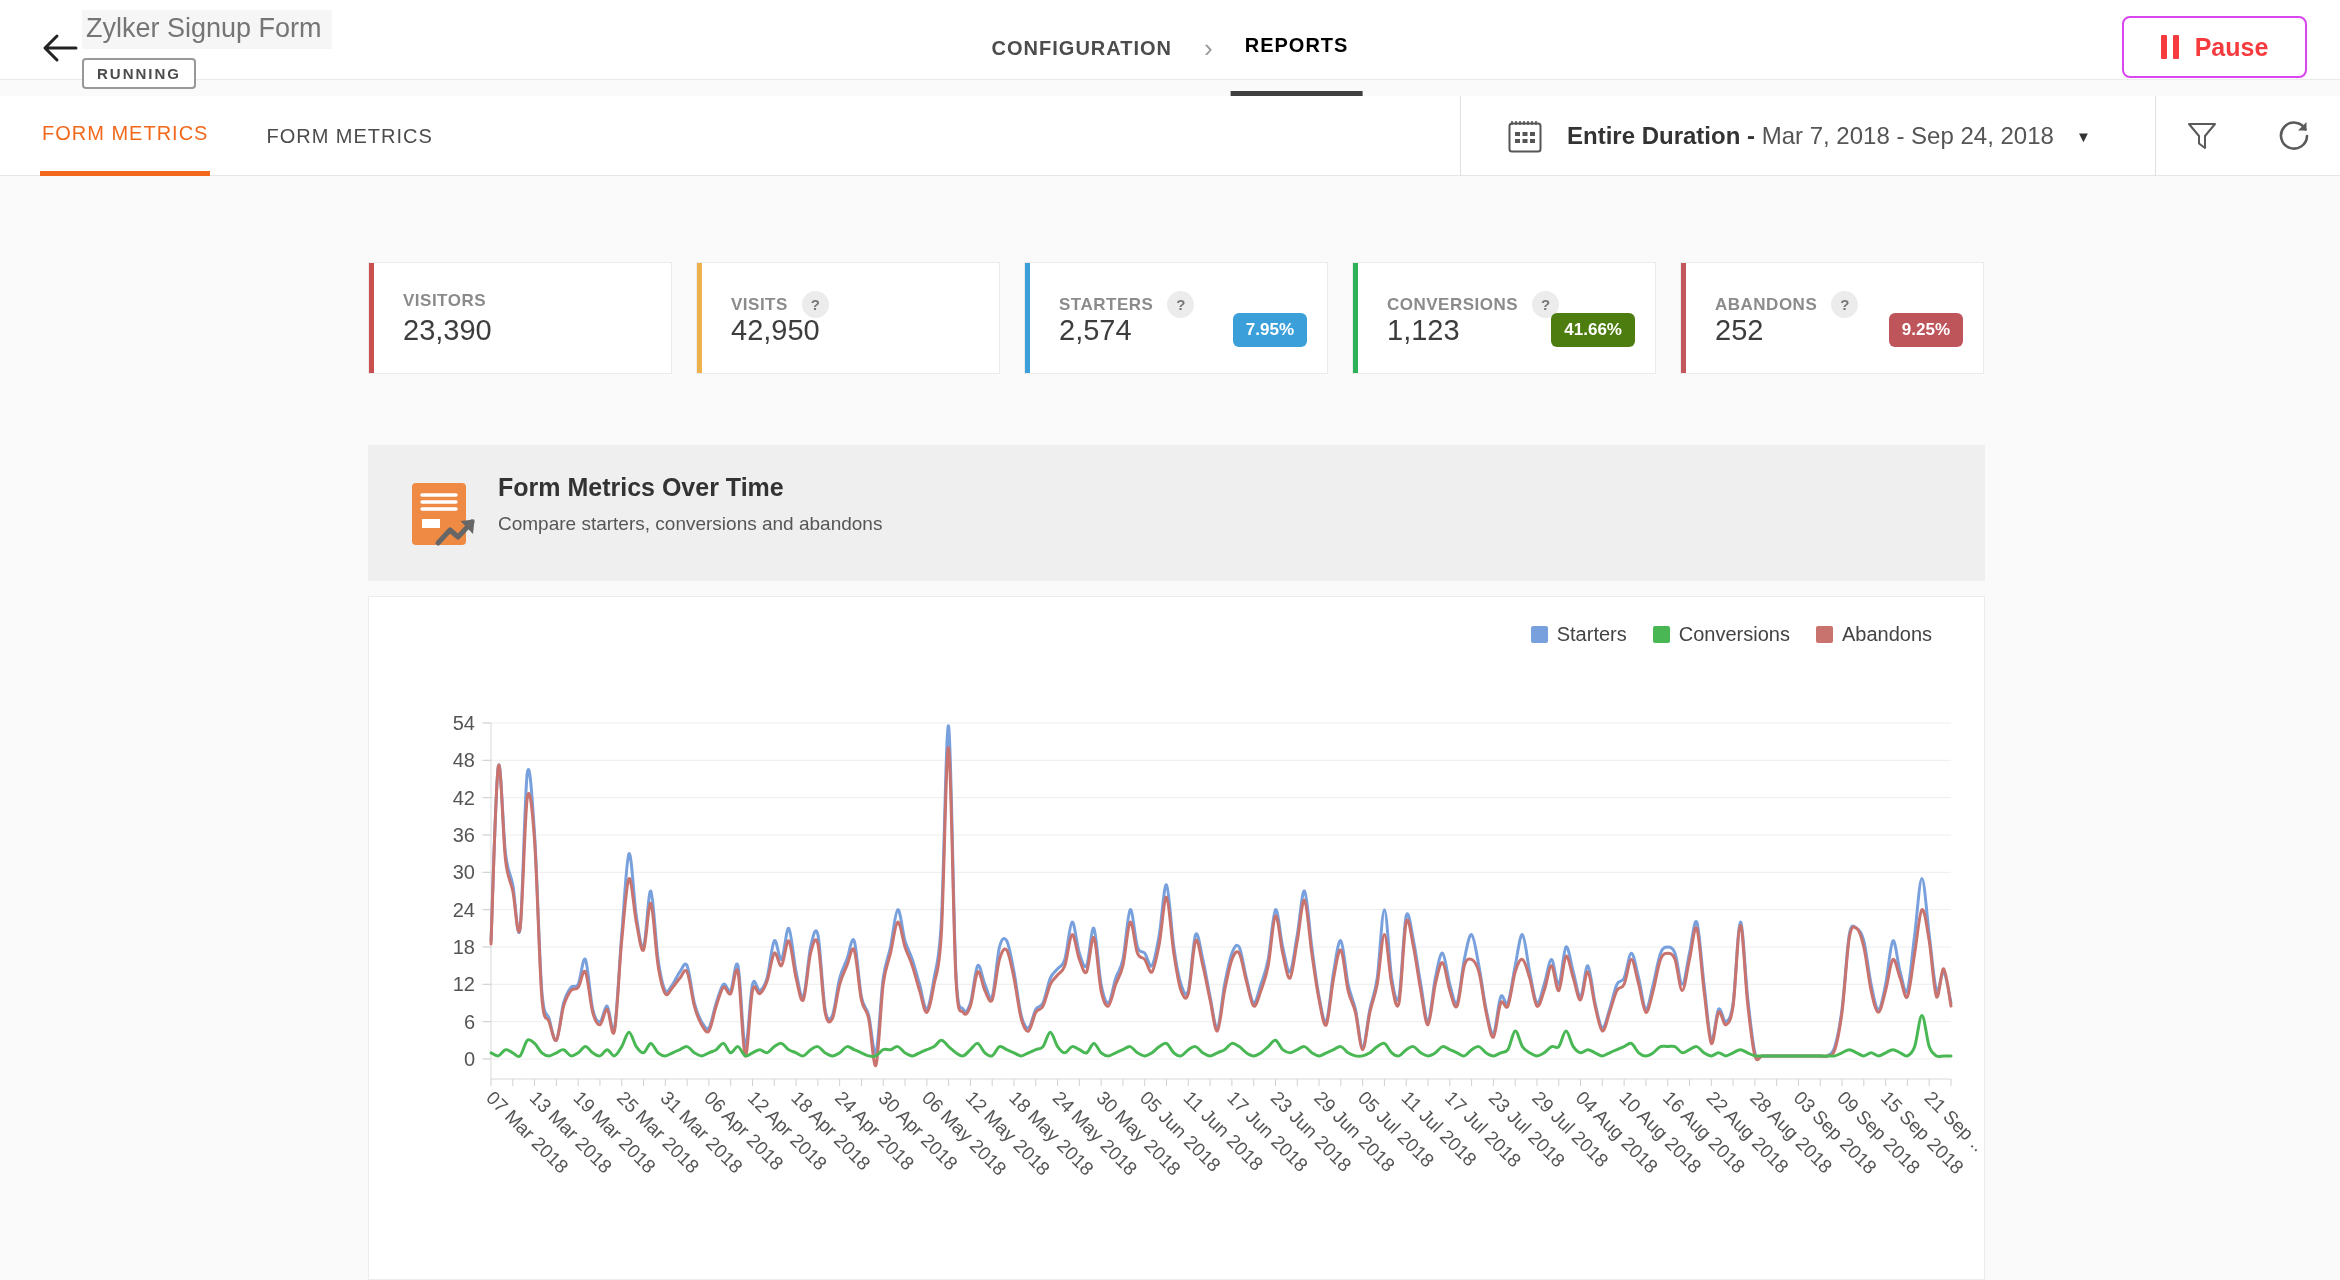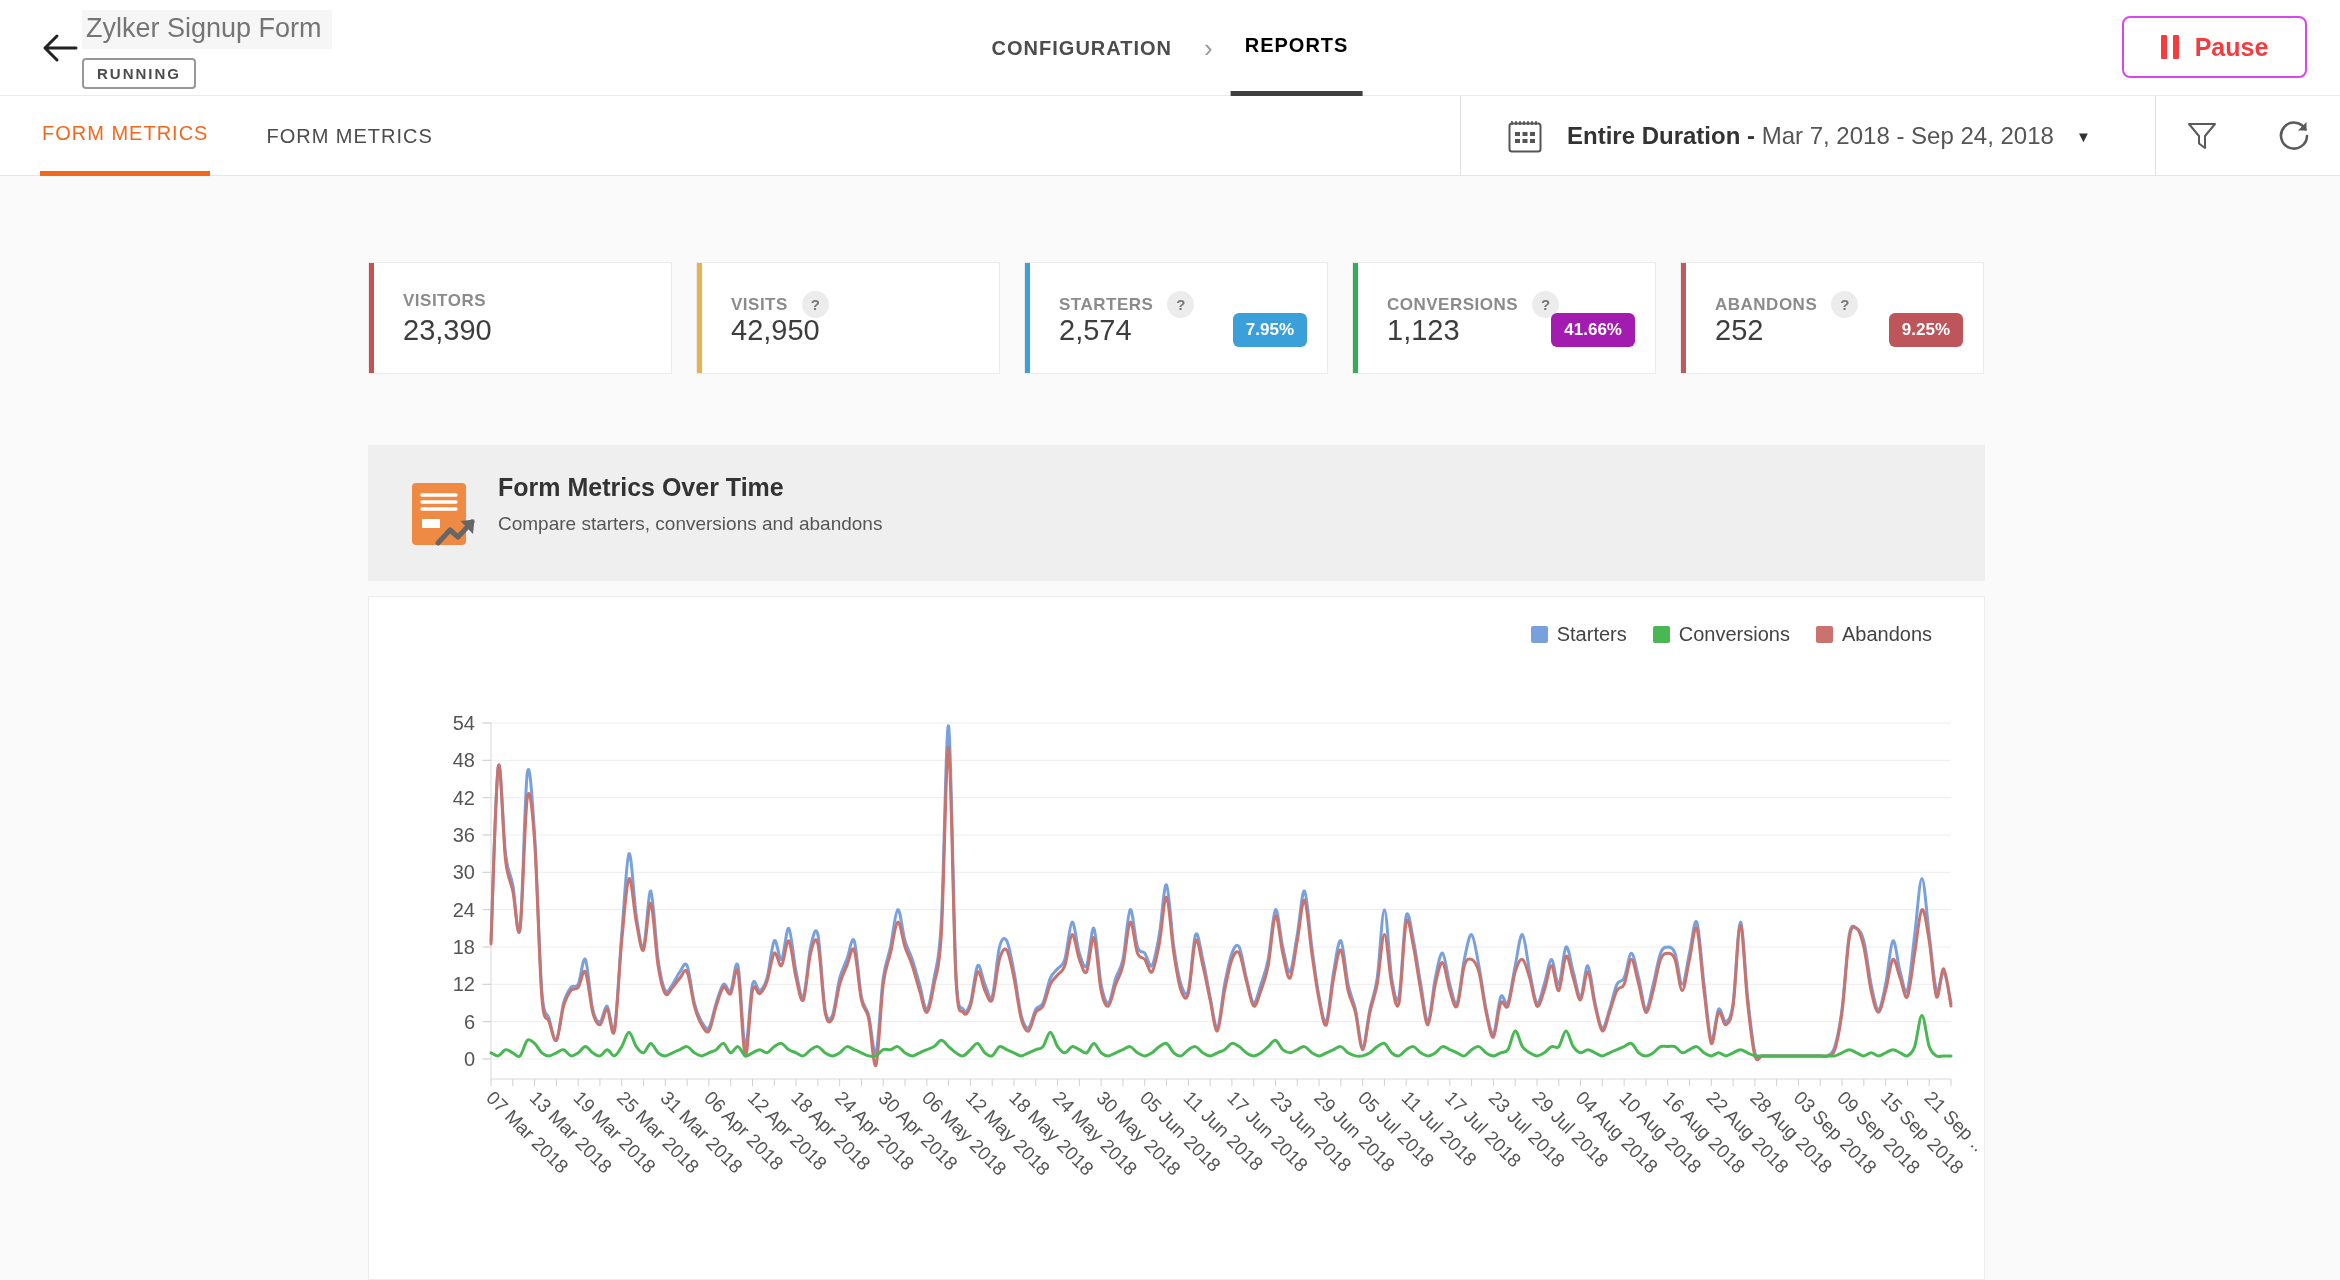--- a/index.html
+++ b/index.html
@@ -1,20 +1,20 @@
 <!DOCTYPE html>
 <html><head>
 <meta charset="utf-8">
 <style>
   * { margin:0; padding:0; box-sizing:border-box; }
   html,body { width:2340px; height:1280px; overflow:hidden; }
   body { font-family:"Liberation Sans", sans-serif; background:#fafafa; position:relative; color:#444; }
 
   
-  .top-header { position:absolute; left:0; top:0; width:2340px; height:96px; background:#fff; border-bottom:1px solid #eaeaea; z-index:5; }
+  .top-header { position:absolute; left:0; top:0; width:2340px; height:80px; background:#fff; border-bottom:1px solid #eaeaea; z-index:5; }
   .back-arrow { position:absolute; left:40px; top:30px; width:40px; height:36px; cursor:pointer; }
   .title-group { position:absolute; left:82px; top:10px; }
   .form-title { display:inline-block; font-size:27px; color:#757575; background:#f6f6f6; padding:3px 10px 5px 4px; }
   .status-badge { display:inline-block; margin-top:9px; border:2px solid #989898; border-radius:4px; color:#4c4c4c; font-size:15px; font-weight:bold; letter-spacing:2px; padding:5px 13px; background:#fff; }
   .breadcrumb { position:absolute; left:50%; transform:translateX(-50%); top:0; height:96px; display:flex; align-items:stretch; }
   .crumb { display:flex; align-items:center; font-size:20px; letter-spacing:1px; font-weight:bold; color:#4c4c4c; padding:0 14px; cursor:pointer; }
   .crumb-sep { display:flex; align-items:center; color:#9a9a9a; font-size:26px; padding:0 18px; font-weight:normal; }
   .crumb.active { color:#000000; border-bottom:5px solid #404040; }
   .pause-btn { position:absolute; right:33px; top:16px; width:185px; height:62px; border:2px solid #d946ef; border-radius:8px; background:#fff; display:flex; align-items:center; justify-content:center; gap:16px; cursor:pointer; }
   .pause-icon { display:flex; gap:6px; }
@@ -149,21 +149,21 @@
       <div class="metric-value">2,574</div>
       <div class="metric-badge" style="background: rgb(59, 160, 218);">7.95%</div>
     </div>
     <div class="metric-card">
       <div class="metric-stripe" style="background: rgb(45, 177, 86);"></div>
       <div class="metric-label-row">
         <span class="metric-label">CONVERSIONS</span>
         <span class="help-circle">?</span>
       </div>
       <div class="metric-value">1,123</div>
-      <div class="metric-badge" style="background: #a21caf; text-align: right;">41.66%</div>
+      <div class="metric-badge" style="background: #4d7c0f; text-align: right;">41.66%</div>
     </div>
     <div class="metric-card">
       <div class="metric-stripe" style="background: rgb(194, 87, 92);"></div>
       <div class="metric-label-row">
         <span class="metric-label">ABANDONS</span>
         <span class="help-circle">?</span>
       </div>
       <div class="metric-value">252</div>
       <div class="metric-badge" style="background: rgb(189, 85, 90);">9.25%</div>
     </div>

